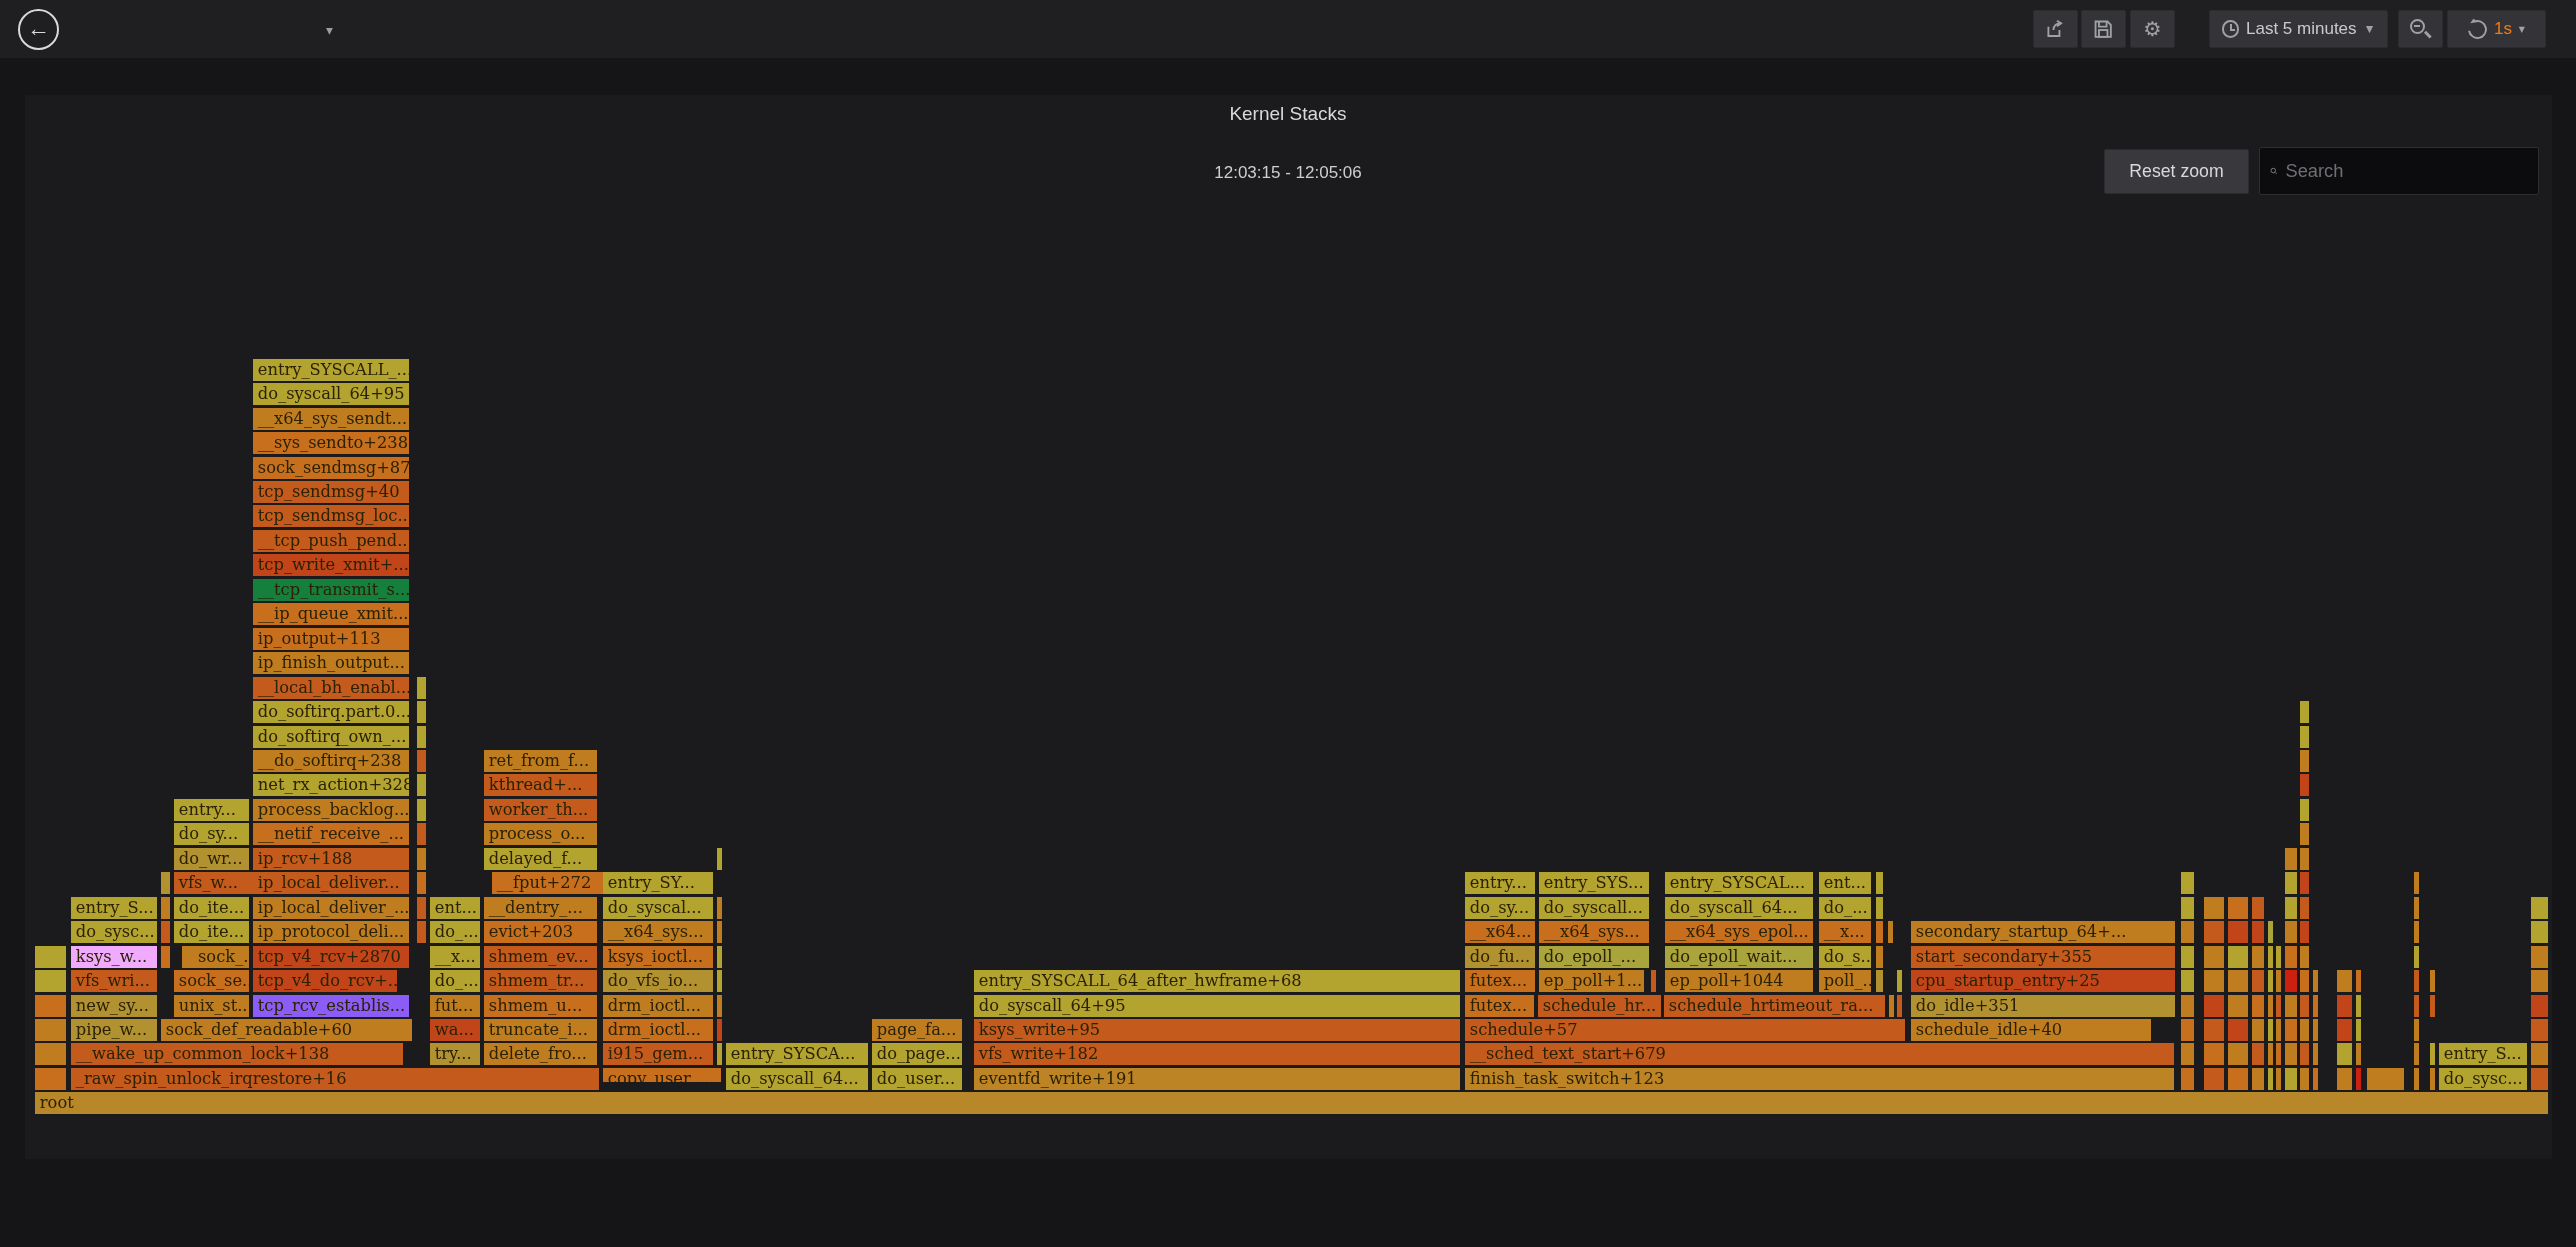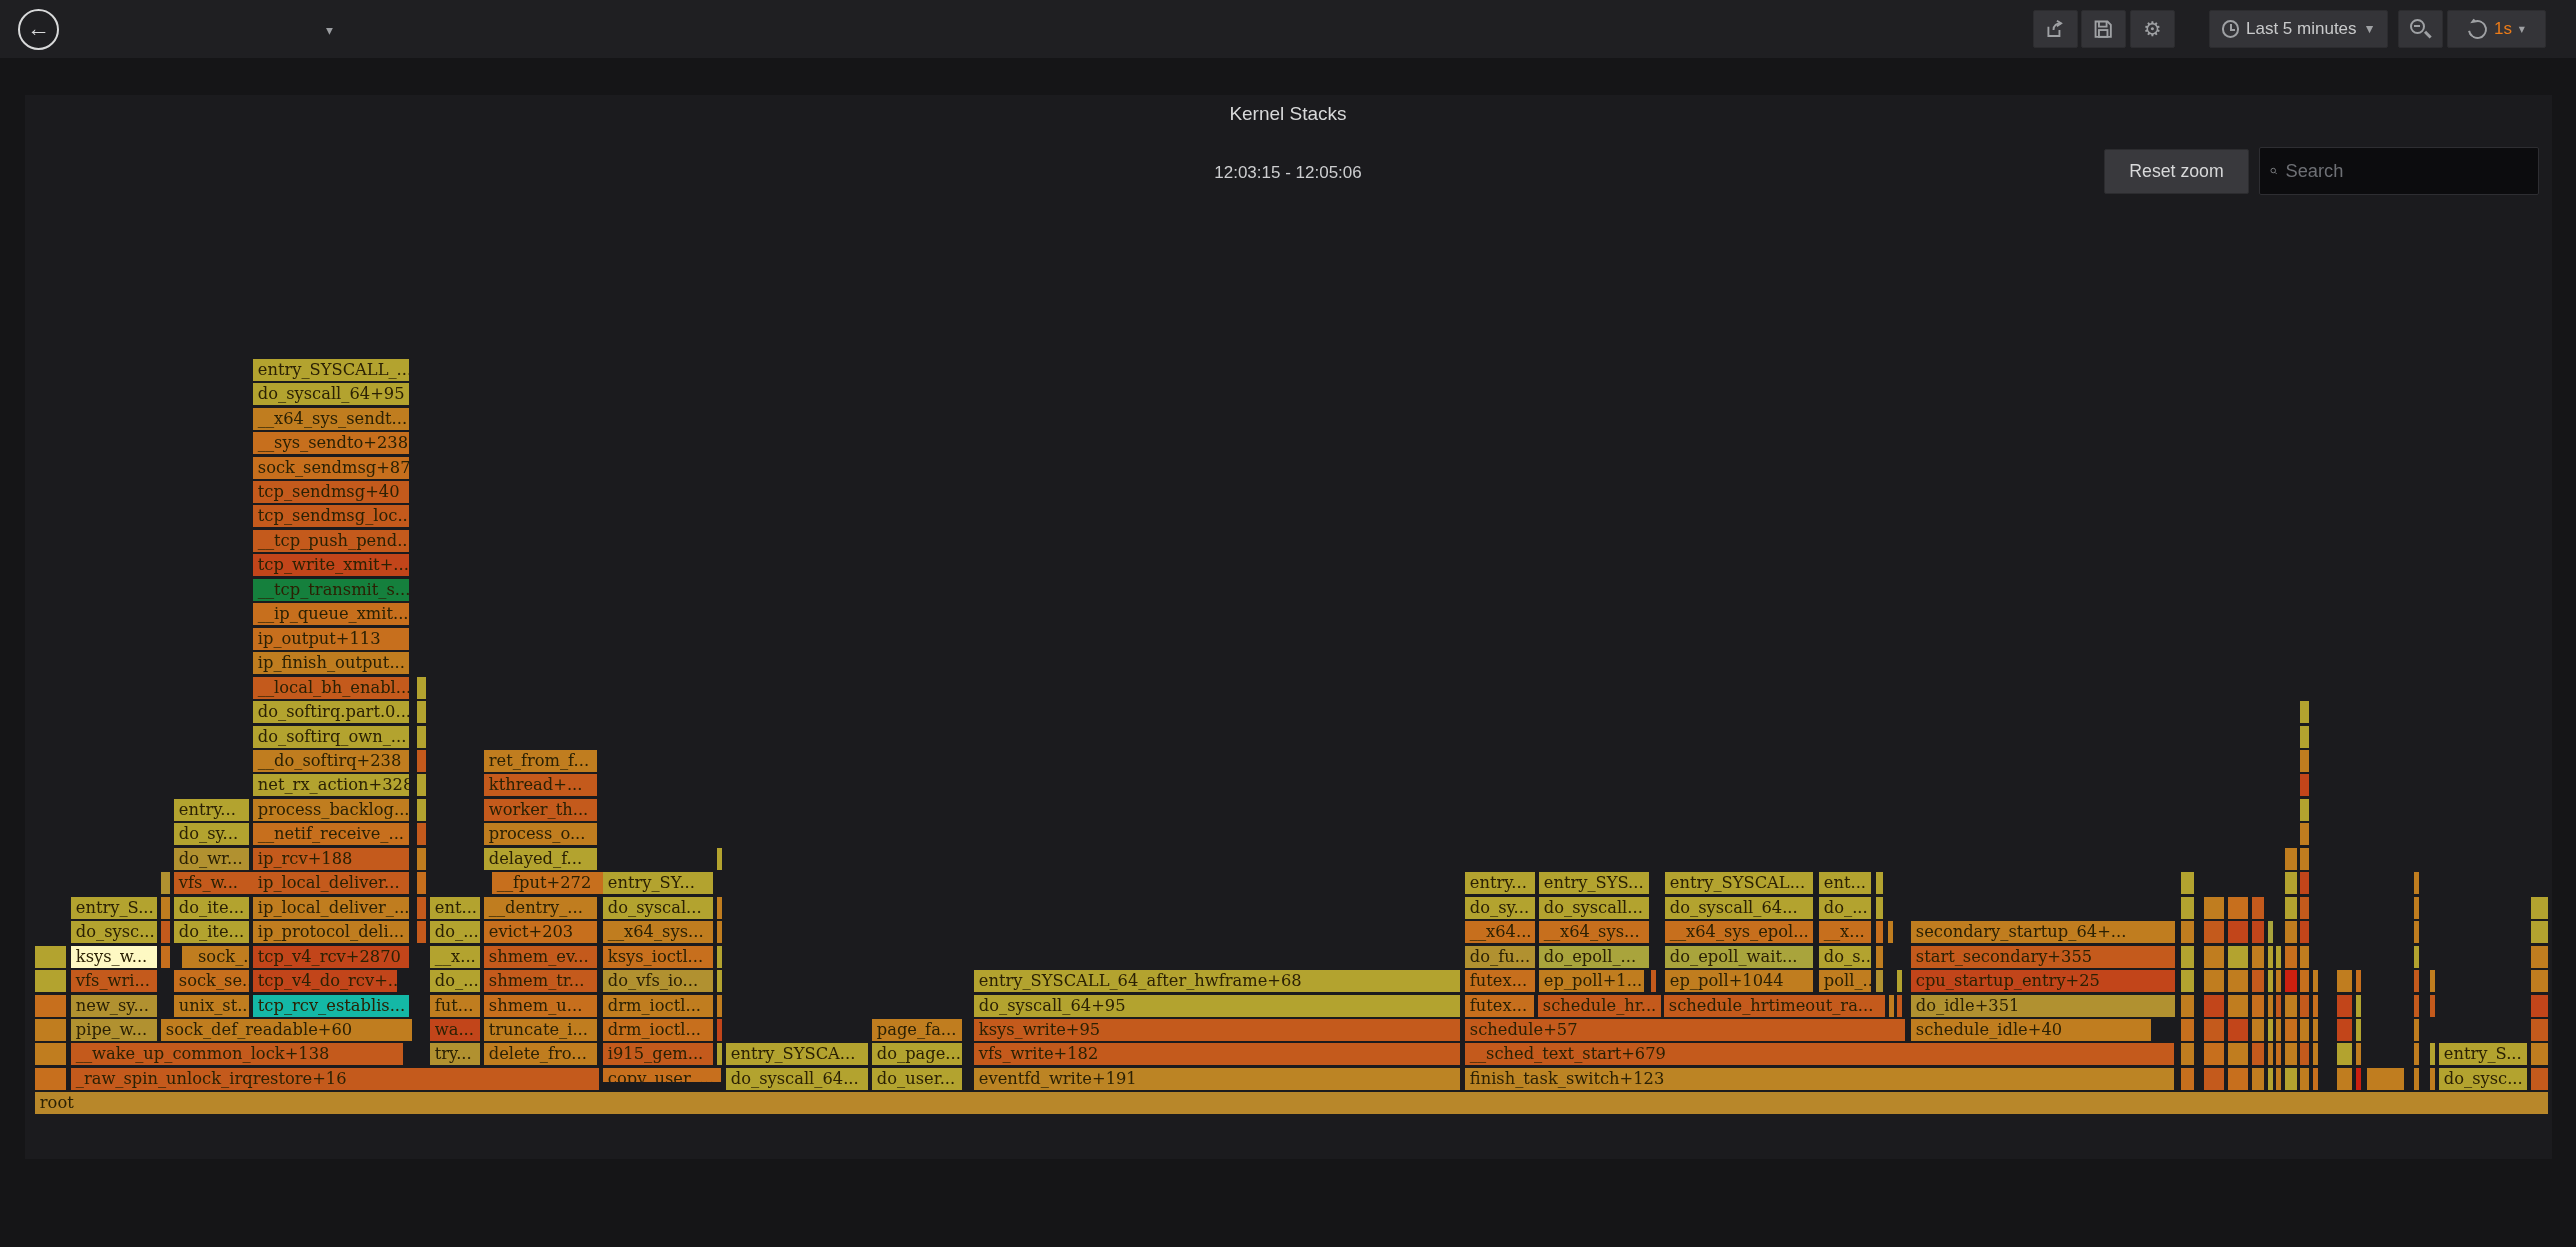--- a/index.html
+++ b/index.html
@@ -109,21 +109,21 @@
 
 <div id="flame">
     <div class="fbox" style="left: 35px; top: 946px; width: 31px; height: 22.4px; background: rgb(179, 163, 47);"></div>
     <div class="fbox" style="left: 35px; top: 970px; width: 31px; height: 22.4px; background: rgb(179, 163, 47);"></div>
     <div class="fbox" style="left: 35px; top: 995px; width: 31px; height: 22.4px; background: rgb(199, 111, 29);"></div>
     <div class="fbox" style="left: 35px; top: 1019px; width: 31px; height: 22.4px; background: rgb(192, 125, 31);"></div>
     <div class="fbox" style="left: 35px; top: 1043px; width: 31px; height: 22.4px; background: rgb(192, 125, 31);"></div>
     <div class="fbox" style="left: 35px; top: 1068px; width: 31px; height: 22.4px; background: rgb(199, 111, 29);"></div>
     <div class="fbox" title="entry_S..." style="left: 71px; top: 897px; width: 86px; height: 22.4px; background: rgb(179, 163, 47);">entry_S...</div>
     <div class="fbox" title="do_sysc..." style="left: 71px; top: 921px; width: 86px; height: 22.4px; background: rgb(179, 163, 47);">do_sysc...</div>
-    <div class="fbox" title="ksys_w..." style="left: 71px; top: 946px; width: 86px; height: 22.4px; background: #fef9c3;">ksys_w...</div>
+    <div class="fbox" title="ksys_w..." style="left: 71px; top: 946px; width: 86px; height: 22.4px; background: #f0abfc;">ksys_w...</div>
     <div class="fbox" title="vfs_wri..." style="left: 71px; top: 970px; width: 86px; height: 22.4px; background: rgb(196, 90, 28);">vfs_wri...</div>
     <div class="fbox" title="new_sy..." style="left: 71px; top: 995px; width: 86px; height: 22.4px; background: rgb(177, 145, 48);">new_sy...</div>
     <div class="fbox" title="pipe_w..." style="left: 71px; top: 1019px; width: 86px; height: 22.4px; background: rgb(177, 145, 48);">pipe_w...</div>
     <div class="fbox" title="__wake_up_common_lock+138" style="left: 71px; top: 1043px; width: 332px; height: 22.4px; background: rgb(196, 90, 28);">__wake_up_common_lock+138</div>
     <div class="fbox" title="_raw_spin_unlock_irqrestore+16" style="left: 71px; top: 1068px; width: 528px; height: 22.4px; background: rgb(196, 90, 28);">_raw_spin_unlock_irqrestore+16</div>
     <div class="fbox" style="left: 161px; top: 872px; width: 8.8px; height: 22.4px; background: rgb(177, 145, 48);"></div>
     <div class="fbox" style="left: 161px; top: 897px; width: 8.8px; height: 22.4px; background: rgb(192, 125, 31);"></div>
     <div class="fbox" style="left: 161px; top: 921px; width: 8.8px; height: 22.4px; background: rgb(196, 90, 28);"></div>
     <div class="fbox" style="left: 161px; top: 946px; width: 8.8px; height: 22.4px; background: rgb(199, 111, 29);"></div>
     <div class="fbox" title="entry..." style="left: 174px; top: 799px; width: 75px; height: 22.4px; background: rgb(179, 163, 47);">entry...</div>
@@ -155,21 +155,21 @@
     <div class="fbox" title="__do_softirq+238" style="left: 253px; top: 750px; width: 156px; height: 22.4px; background: rgb(192, 125, 31);">__do_softirq+238</div>
     <div class="fbox" title="net_rx_action+328" style="left: 253px; top: 774px; width: 156px; height: 22.4px; background: rgb(179, 163, 47);">net_rx_action+328</div>
     <div class="fbox" title="process_backlog..." style="left: 253px; top: 799px; width: 156px; height: 22.4px; background: rgb(192, 125, 31);">process_backlog...</div>
     <div class="fbox" title="__netif_receive_..." style="left: 253px; top: 823px; width: 156px; height: 22.4px; background: rgb(199, 111, 29);">__netif_receive_...</div>
     <div class="fbox" title="ip_rcv+188" style="left: 253px; top: 848px; width: 156px; height: 22.4px; background: rgb(196, 90, 28);">ip_rcv+188</div>
     <div class="fbox" title="ip_local_deliver..." style="left: 253px; top: 872px; width: 156px; height: 22.4px; background: rgb(196, 90, 28);">ip_local_deliver...</div>
     <div class="fbox" title="ip_local_deliver_..." style="left: 253px; top: 897px; width: 156px; height: 22.4px; background: rgb(192, 125, 31);">ip_local_deliver_...</div>
     <div class="fbox" title="ip_protocol_deli..." style="left: 253px; top: 921px; width: 156px; height: 22.4px; background: rgb(192, 125, 31);">ip_protocol_deli...</div>
     <div class="fbox" title="tcp_v4_rcv+2870" style="left: 253px; top: 946px; width: 156px; height: 22.4px; background: rgb(194, 69, 26);">tcp_v4_rcv+2870</div>
     <div class="fbox" title="tcp_v4_do_rcv+..." style="left: 253px; top: 970px; width: 144px; height: 22.4px; background: rgb(194, 69, 26);">tcp_v4_do_rcv+...</div>
-    <div class="fbox" title="tcp_rcv_establis..." style="left: 253px; top: 995px; width: 156px; height: 22.4px; background: #14b8a6;">tcp_rcv_establis...</div>
+    <div class="fbox" title="tcp_rcv_establis..." style="left: 253px; top: 995px; width: 156px; height: 22.4px; background: #8b5cf6;">tcp_rcv_establis...</div>
     <div class="fbox" style="left: 417px; top: 677px; width: 8.8px; height: 22.4px; background: rgb(179, 163, 47);"></div>
     <div class="fbox" style="left: 417px; top: 701px; width: 8.8px; height: 22.4px; background: rgb(179, 163, 47);"></div>
     <div class="fbox" style="left: 417px; top: 726px; width: 8.8px; height: 22.4px; background: rgb(179, 163, 47);"></div>
     <div class="fbox" style="left: 417px; top: 750px; width: 8.8px; height: 22.4px; background: rgb(196, 90, 28);"></div>
     <div class="fbox" style="left: 417px; top: 774px; width: 8.8px; height: 22.4px; background: rgb(179, 163, 47);"></div>
     <div class="fbox" style="left: 417px; top: 799px; width: 8.8px; height: 22.4px; background: rgb(179, 163, 47);"></div>
     <div class="fbox" style="left: 417px; top: 823px; width: 8.8px; height: 22.4px; background: rgb(196, 90, 28);"></div>
     <div class="fbox" style="left: 417px; top: 848px; width: 8.8px; height: 22.4px; background: rgb(192, 125, 31);"></div>
     <div class="fbox" style="left: 417px; top: 872px; width: 8.8px; height: 22.4px; background: rgb(199, 111, 29);"></div>
     <div class="fbox" style="left: 417px; top: 897px; width: 8.8px; height: 22.4px; background: rgb(196, 90, 28);"></div>

